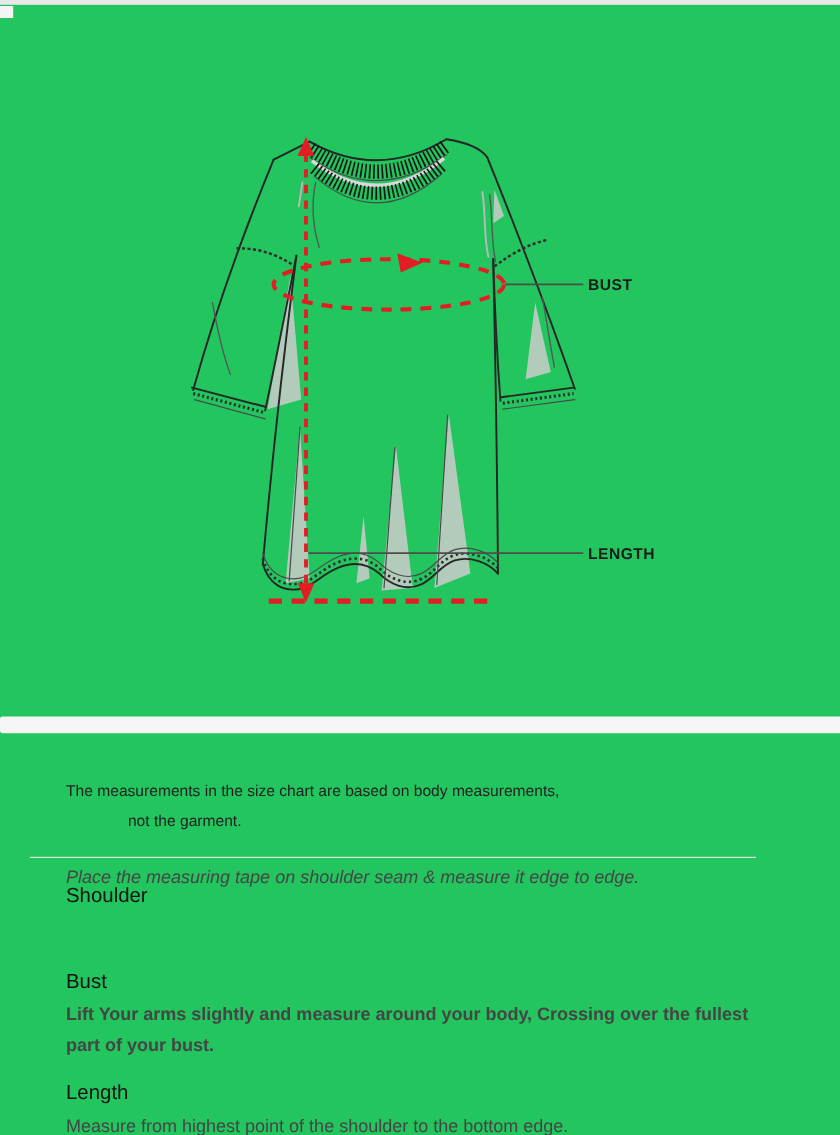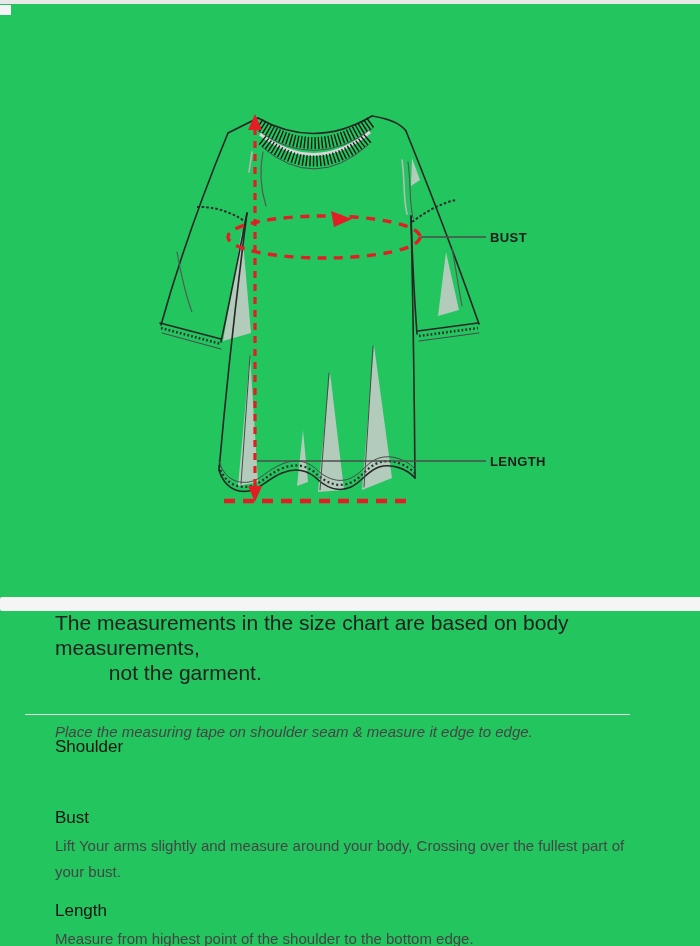--- a/index.html
+++ b/index.html
@@ -25,27 +25,27 @@
   .hem-stitch{fill:none;stroke:#2e2e2e;stroke-width:2.2;stroke-dasharray:2 2.6;}
   .red-dash{fill:none;stroke:#e21d24;stroke-width:3.2;stroke-dasharray:7 6;}
   .red-dash-heavy{fill:none;stroke:#e21d24;stroke-width:4.4;stroke-dasharray:11 8;}
   .red-ellipse{fill:none;stroke:#e21d24;stroke-width:3.4;stroke-dasharray:9 7.5;}
   .red-fill{fill:#e21d24;stroke:none;}
   .callout{fill:none;stroke:#4d4d4d;stroke-width:1.4;}
   .diagram text{font-family:"Liberation Sans",sans-serif;font-size:13px;font-weight:600;
     letter-spacing:.4px;fill:#1c1c1c;}
 
   .section-bar{position:absolute;left:0;top:597px;width:700px;height:14px;background:#f5f5f5;border-radius:2px 0 0 2px;}
-  .note{position:absolute;left:55px;top:610px;width:580px;font-size:21px;line-height:25px;color:#222;}
+  .note{position:absolute;left:55px;top:646px;width:580px;font-size:13px;line-height:25px;color:#222;}
   .note .l2{white-space:pre;margin-left:48px;}
   .divider{position:absolute;left:25px;top:714px;width:605px;height:1px;background:#e3e3e3;}
   .sec-title{position:absolute;left:55px;width:580px;font-size:17px;font-weight:500;color:#141414;}
   .sec-desc{position:absolute;left:55px;width:580px;font-size:15px;line-height:26px;color:#454545;}
   .t-shoulder{top:737px;} .d-shoulder{top:719px;font-style:italic;}
-  .t-bust{top:808px;} .d-bust{top:833px;}
+  .t-bust{top:808px;} .d-bust{top:833px;font-weight:bold;}
   .t-length{top:901px;} .d-length{top:926px;}
 </style>
 </head>
 <body>
 
 <div class="page">
 
   <div class="top-strip"></div>
   <div class="top-corner"></div>
 

